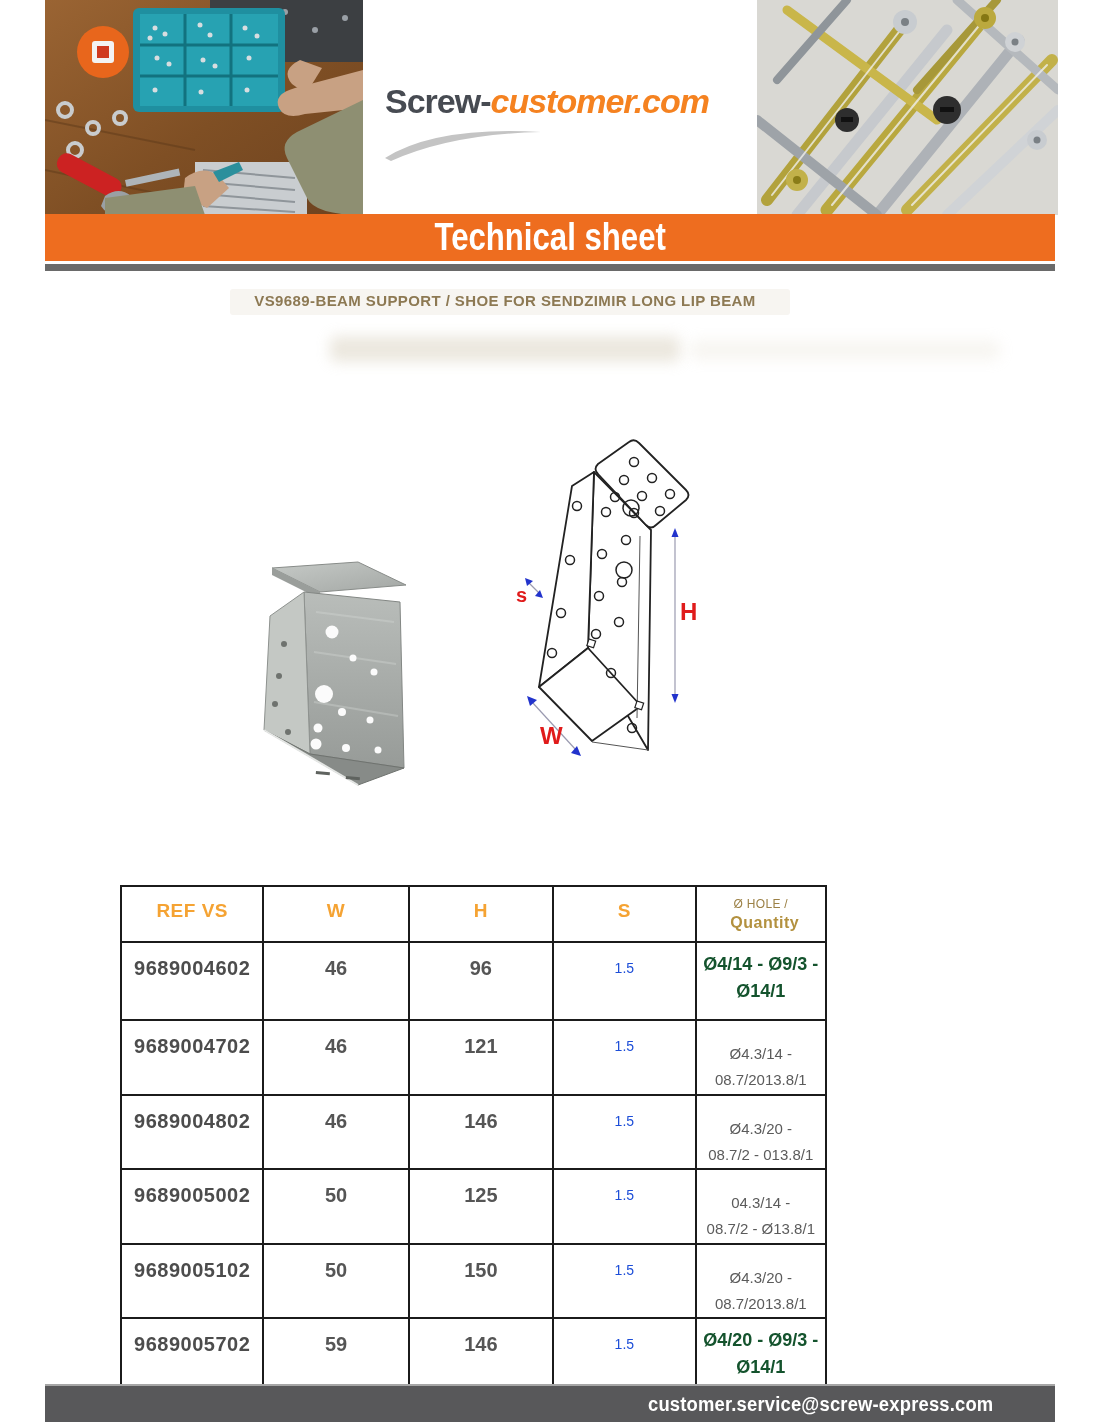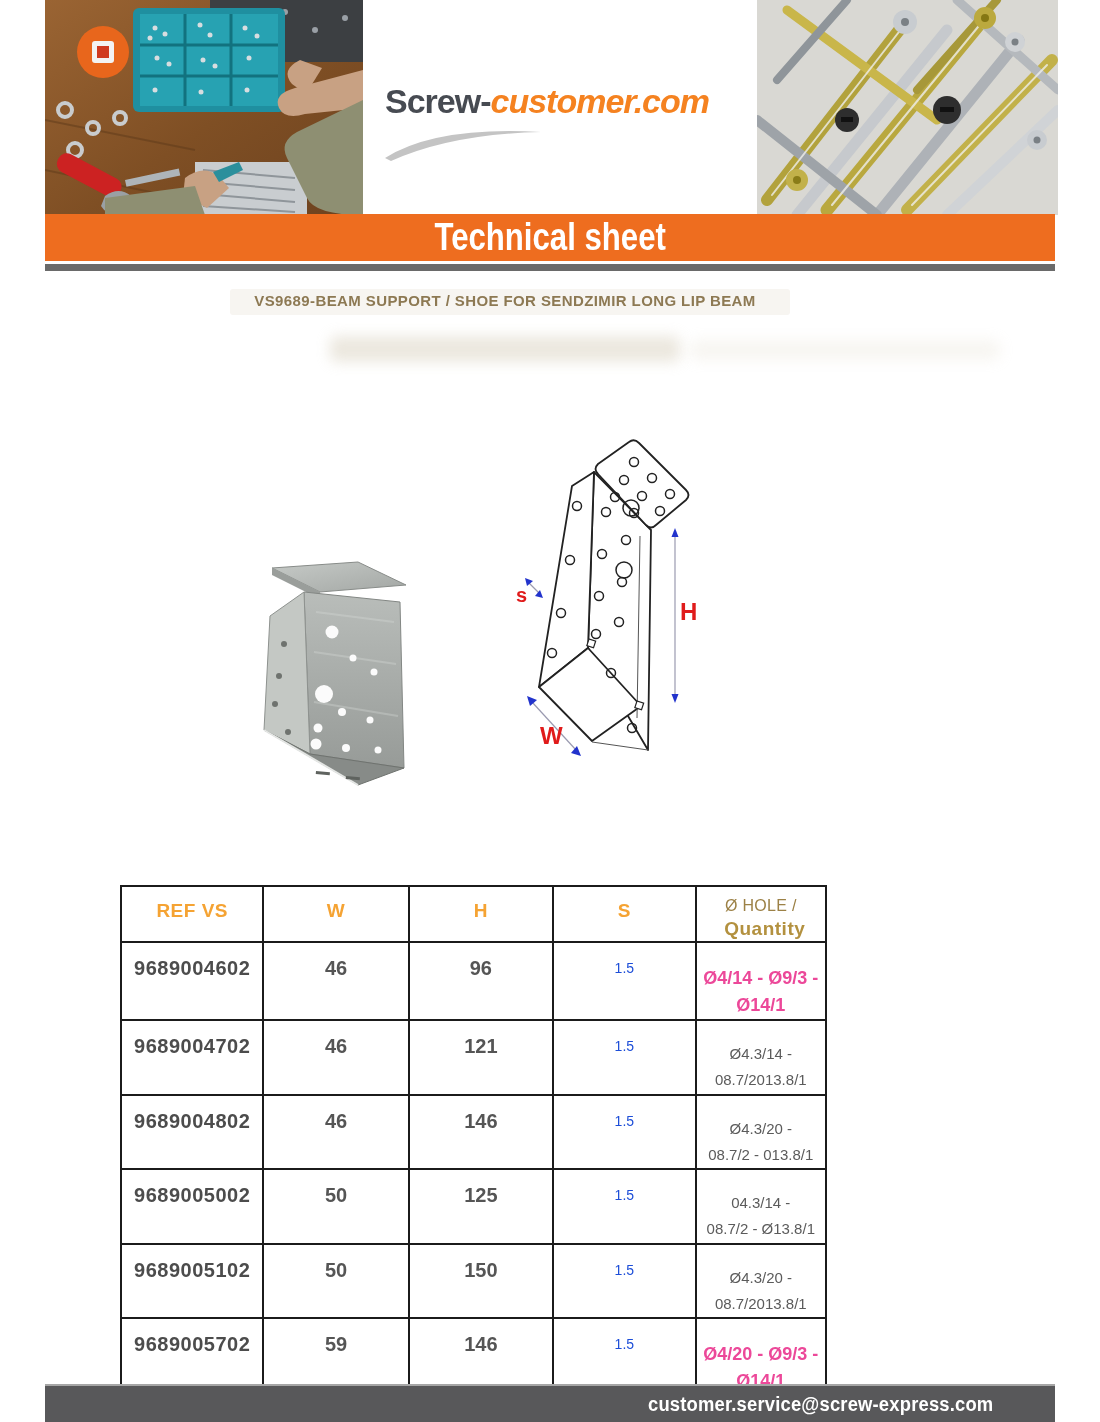--- a/index.html
+++ b/index.html
@@ -48,28 +48,28 @@
   
   .figure{position:absolute;}
   .fig-photo{left:254px;top:552px;}
   .fig-drawing{left:488px;top:420px;}
 
   
   .spec-table{position:absolute;left:120px;top:885px;width:707px;border-collapse:collapse;table-layout:fixed;}
   .spec-table td,.spec-table th{border:2px solid var(--border-dark);text-align:center;vertical-align:top;}
   .spec-table th{padding-top:13px;height:56px;font-size:19px;font-weight:bold;color:var(--table-header-orange);letter-spacing:.5px;}
   .spec-table th.hole-head{padding-top:10px;}
-  .hole-head .hh1{display:block;font-size:16px;font-weight:normal;color:var(--gold-dark);letter-spacing:.3px;}
-  .hole-head .hh2{display:block;font-size:19px;font-weight:bold;color:var(--gold);margin-top:3px;padding-left:8px;}
+  .hole-head .hh1{display:block;font-size:12px;font-weight:normal;color:var(--gold-dark);letter-spacing:.3px;}
+  .hole-head .hh2{display:block;font-size:16px;font-weight:bold;color:var(--gold);margin-top:3px;padding-left:8px;}
   .spec-table td{padding-top:14px;color:#4c4c4c;}
   td.v-ref{font-size:20px;font-weight:bold;letter-spacing:.5px;}
   td.v-num{font-size:20px;font-weight:bold;color:#555;}
   td.v-s{font-size:14px;color:#1d4ed8;padding-top:17px;}
   td.v-hole{font-size:15px;color:#5b5b5b;line-height:1.75;padding-top:20px;}
-  td.v-hole.hole-bold{font-size:18px;font-weight:bold;color:#ec4899;line-height:1.5;padding-top:22px;}
+  td.v-hole.hole-bold{font-size:18px;font-weight:bold;color:#14532d;line-height:1.5;padding-top:8px;}
   tr.r-head{height:56px;} tr.r1{height:78px;} tr.r2{height:68px;} tr.r3{height:66px;}
   tr.r4{height:68px;} tr.r5{height:68px;} tr.r6{height:70px;}
 
   
   .footer-bar{position:absolute;left:45px;top:1384px;width:1010px;height:38px;background:var(--footer-gray);
               border-top:2px solid #a6a6a6;display:flex;align-items:center;justify-content:flex-end;padding-right:62px;}
   .footer-email{color:#fff;font-weight:bold;font-size:20px;letter-spacing:.2px;
                 display:inline-block;transform:scaleX(.92);transform-origin:right center;}
 </style>
 </head>

